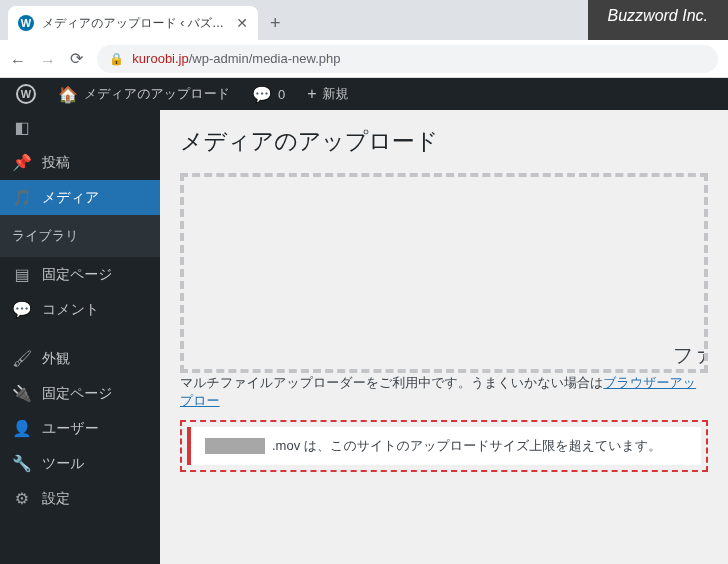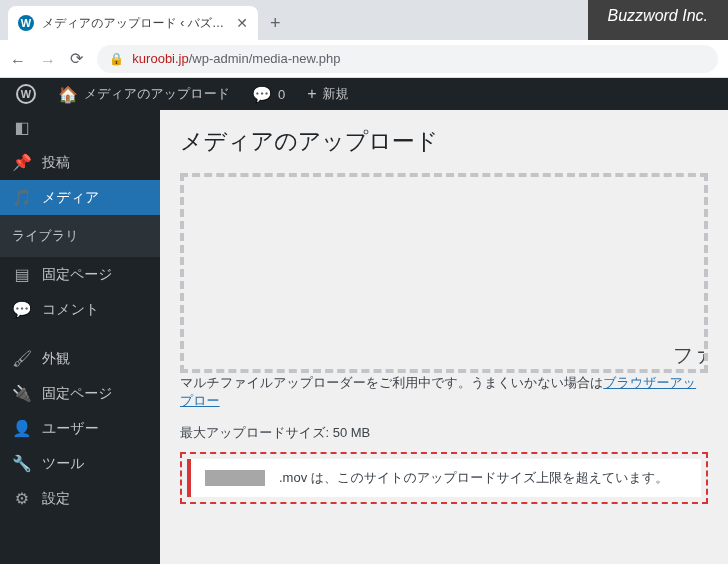--- a/index.html
+++ b/index.html
@@ -32,21 +32,21 @@
 .submenu .sub-item{padding:6px 12px;font-size:13px;color:#c3c4c7}
 .submenu .sub-item.active{color:#fff;font-weight:600}
 .content{flex:1;padding:16px 20px;overflow:hidden}
 h1.title{font-size:23px;font-weight:400;color:#1d2327;margin-bottom:16px}
 .dropzone{border:4px dashed #c3c4c7;height:200px;display:flex;align-items:flex-end;justify-content:flex-end;padding-right:0;color:#3c434a;font-size:20px;overflow:hidden}
 .dropzone span{transform:translateX(10px)}
 .note{font-size:13px;color:#3c434a;margin-top:1px}
 .note a{color:#2271b1;text-decoration:underline}
 .max{font-size:13px;color:#3c434a;margin-top:14px}
 .error-wrap{border:2px dashed #d63638;margin-top:10px;padding:5px}
-.error-inner{background:#fff;border-left:4px solid #d63638;padding:10px 14px;display:flex;align-items:center;gap:14px;font-size:13px;color:#3c434a}
+.error-inner{background:#fff;border-left:4px solid #d63638;padding:10px 14px;display:flex;align-items:center;gap:7px;font-size:13px;color:#3c434a}
 .redact{background:#a7a7a7;width:60px;height:16px;display:inline-block}
 </style>
 </head>
 <body>
 
 <div class="browser-chrome">
   <div class="tab">
     <span class="favicon">W</span>
     <span class="tab-title">メディアのアップロード ‹ バズのお出かけ</span>
     <span class="tab-close">✕</span>
@@ -131,21 +131,20 @@
   </div>
 
   <div class="content">
     <h1 class="title">メディアのアップロード</h1>
     <div class="dropzone">
       <span>ファ</span>
     </div>
     <p class="note">
       <span>マルチファイルアップローダーをご利用中です。うまくいかない場合は</span><a>ブラウザーアップロー</a>
     </p>
-    <p class="max">最大アップロードサイズ: 50 MB</p>
     <div class="error-wrap">
       <div class="error-inner">
         <span class="redact"></span>
         <span>.mov は、このサイトのアップロードサイズ上限を超えています。</span>
       </div>
     </div>
   </div>
 </div>
 
 </body></html>

